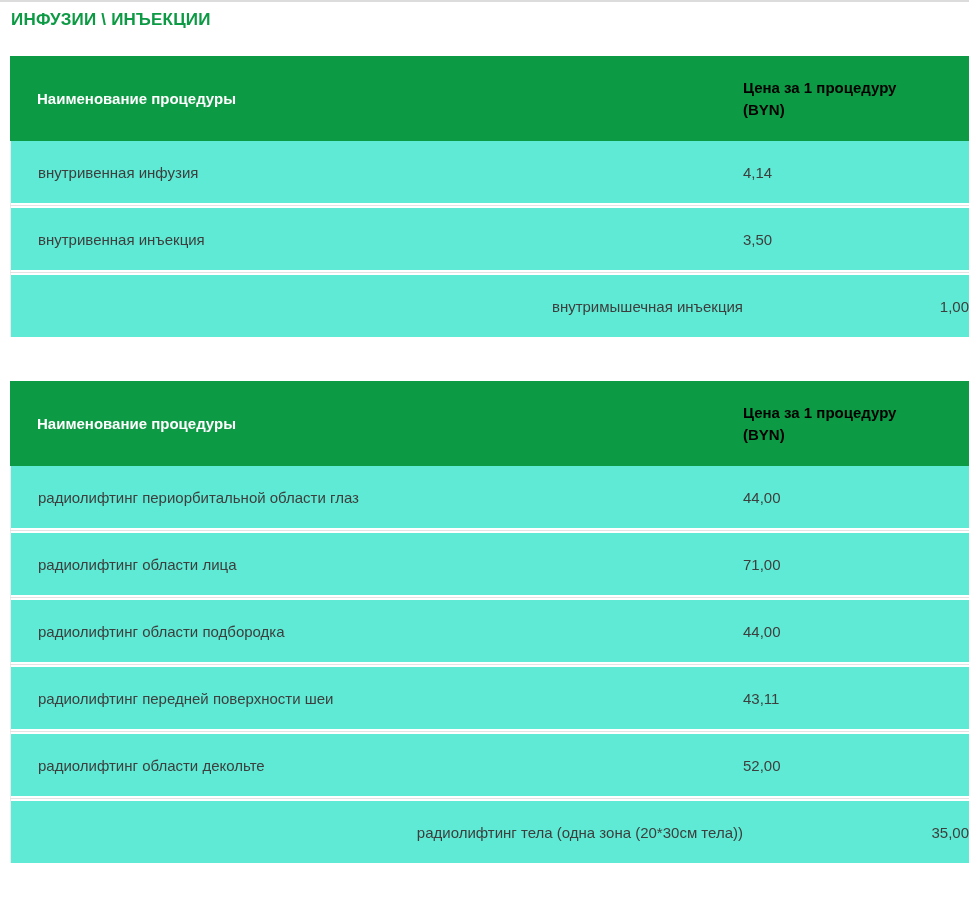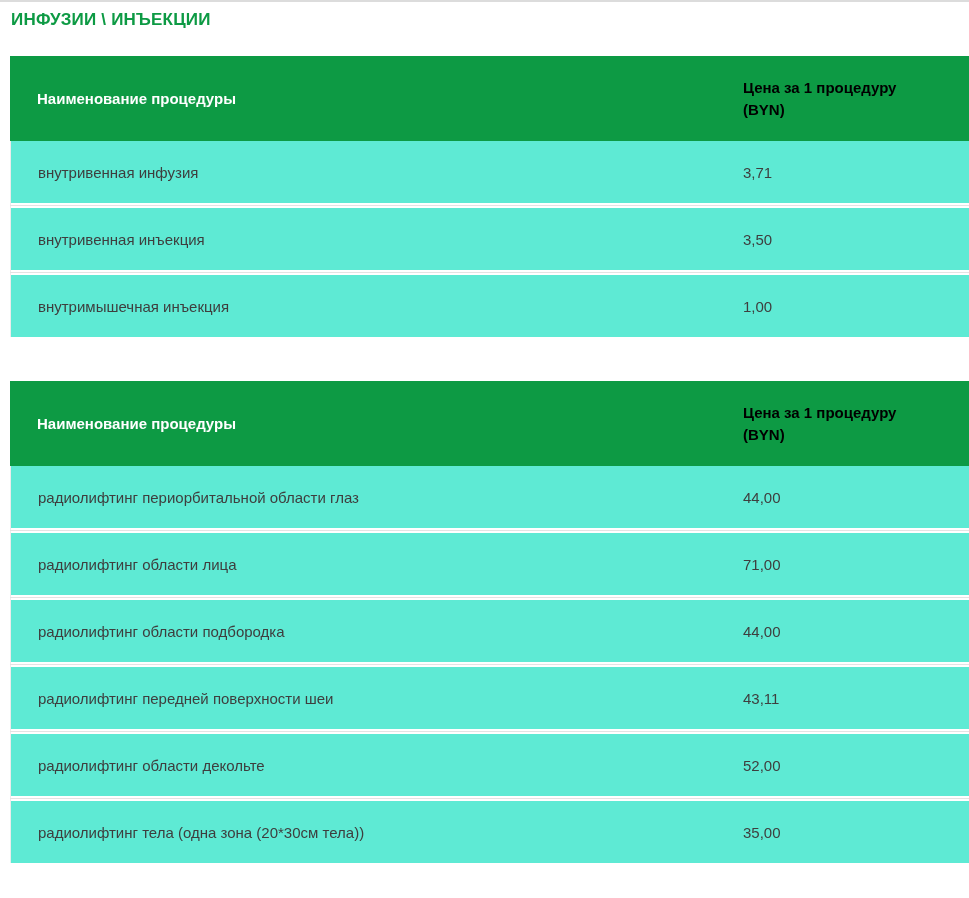--- a/index.html
+++ b/index.html
@@ -69,21 +69,21 @@
   }
   .tr::after {
     content: "";
     position: absolute;
     left: -1px;
     right: 0;
     bottom: -3px;
     height: 1px;
     background: #e3e3e3;
   }
-  .tr:last-child { margin-bottom: 0; }
+  .tr:last-child { margin-bottom: 0; text-align: right; }
   .tr:last-child::after { display: none; }
   .td-name {
     flex: 1;
     padding-left: 27px;
     font-size: 15px;
     color: #3e3e3e;
   }
   .td-price {
     width: 226px;
     box-sizing: border-box;
@@ -101,21 +101,21 @@
   <div class="section">
     <h2 class="section-title">ИНФУЗИИ \ ИНЪЕКЦИИ</h2>
     <div class="price-table">
       <div class="thead">
         <div class="th-name">Наименование процедуры</div>
         <div class="th-price">Цена за 1 процедуру (BYN)</div>
       </div>
       <div class="tbody">
         <div class="tr">
           <div class="td-name">внутривенная инфузия</div>
-          <div class="td-price">3,71</div>
+          <div class="td-price">4,14</div>
         </div>
         <div class="tr">
           <div class="td-name">внутривенная инъекция</div>
           <div class="td-price">3,50</div>
         </div>
         <div class="tr">
           <div class="td-name">внутримышечная инъекция</div>
           <div class="td-price">1,00</div>
         </div>
       </div>

